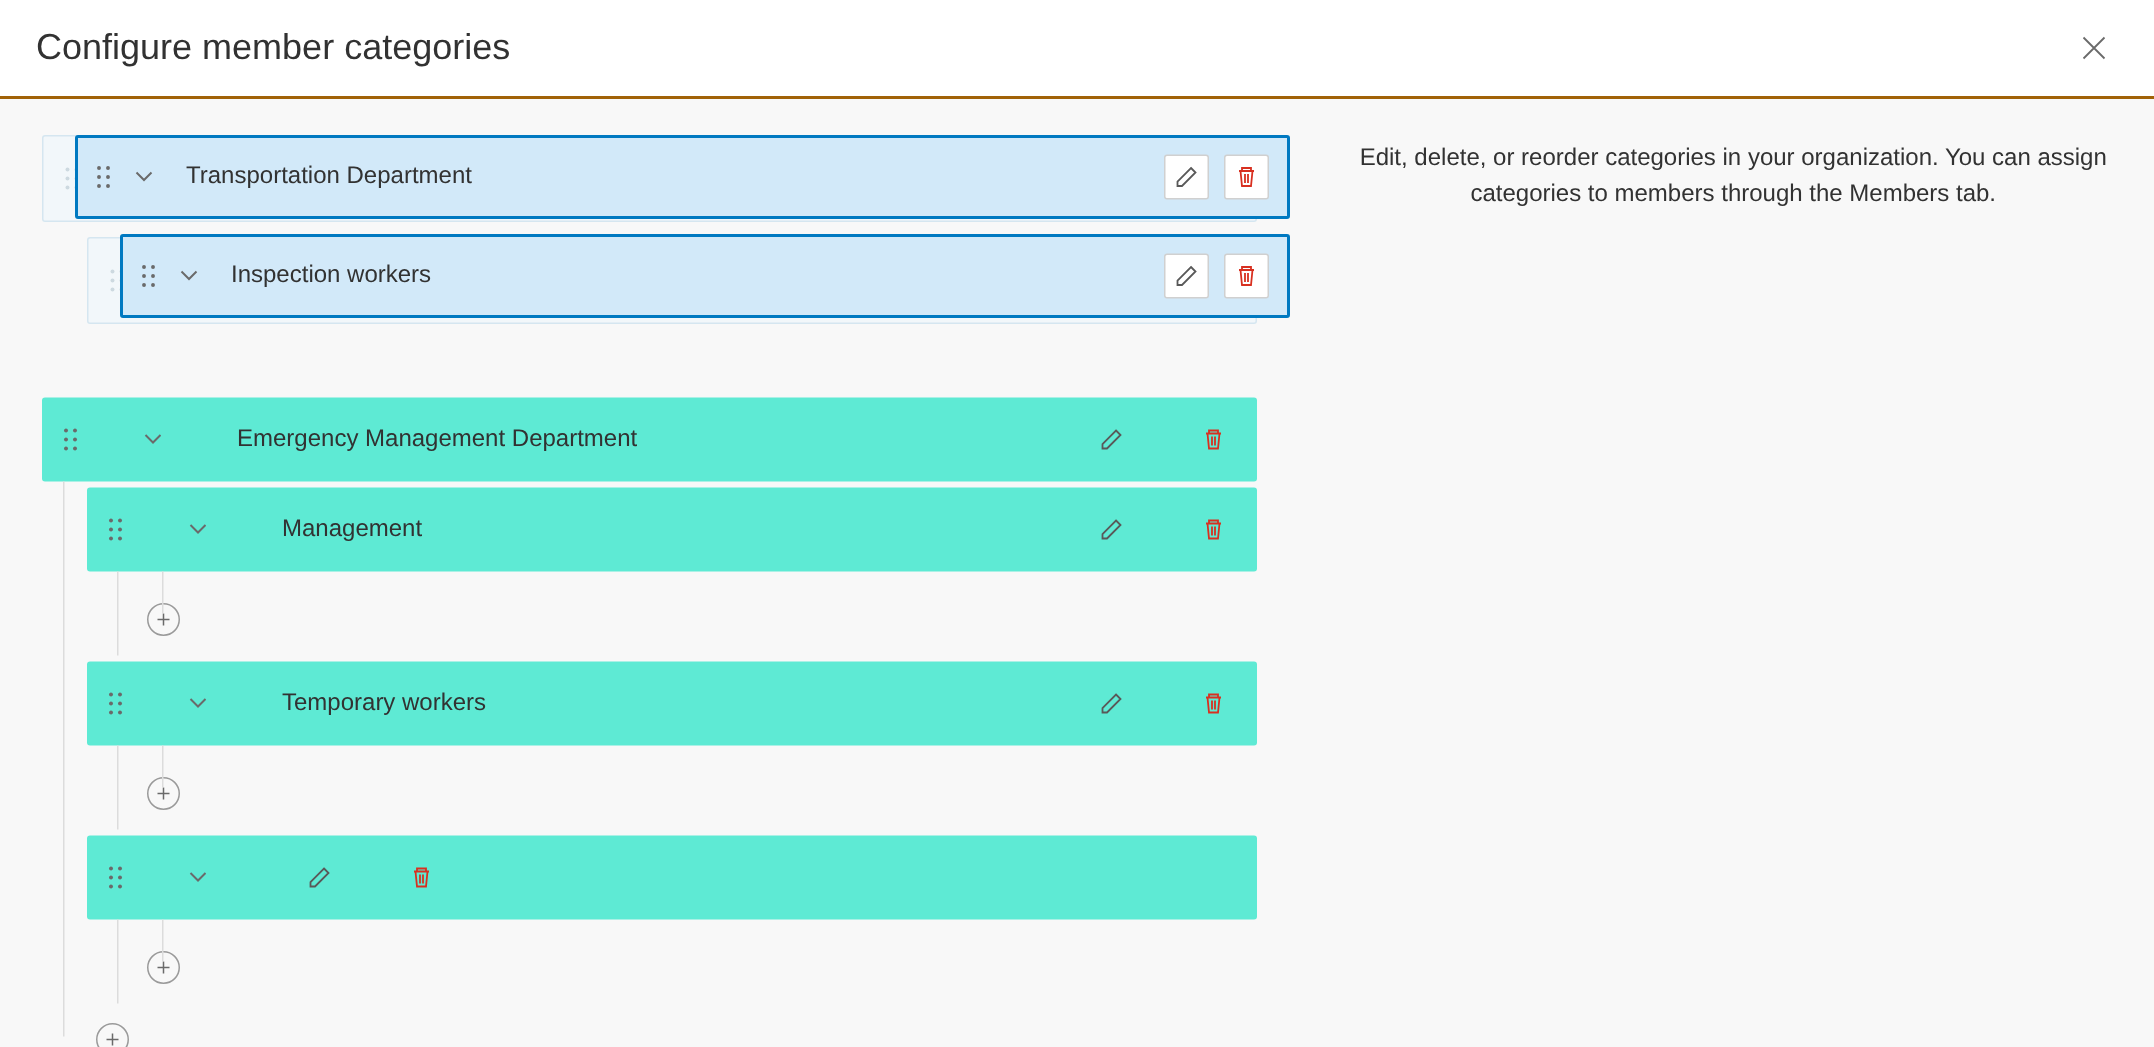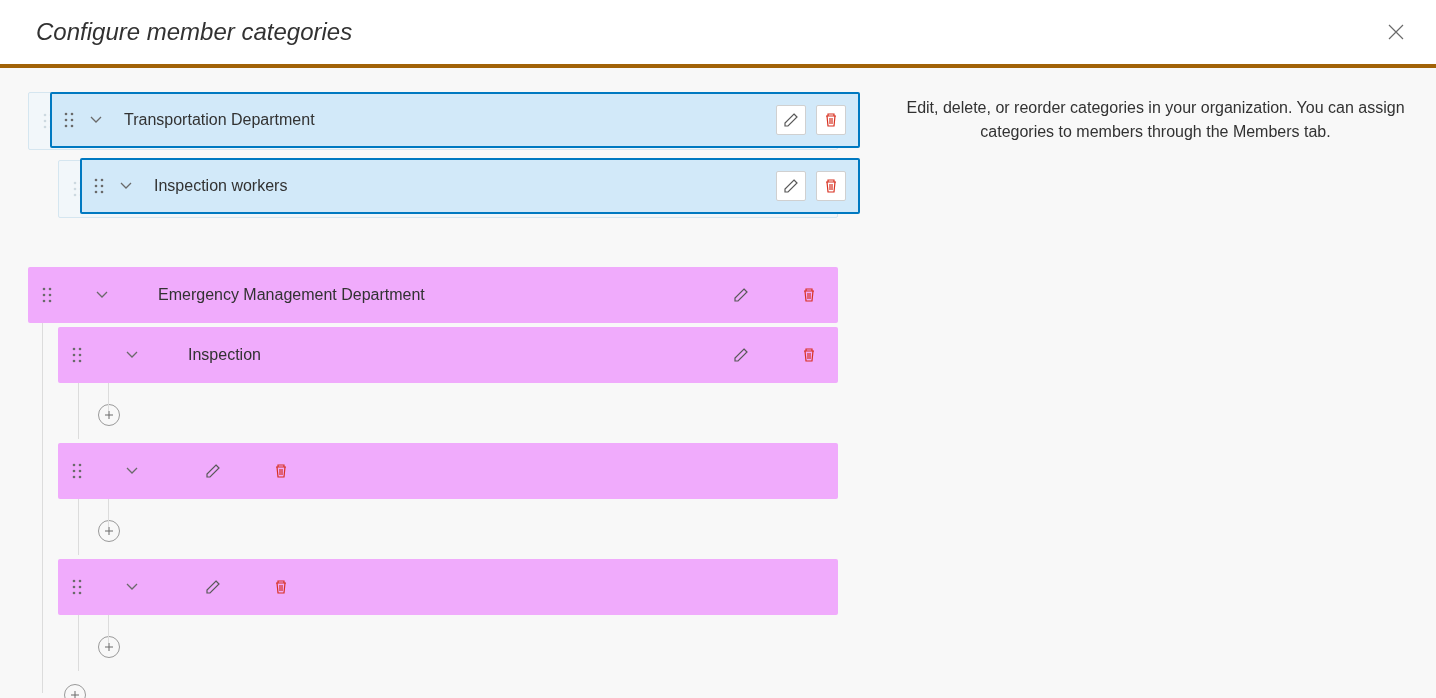--- a/index.html
+++ b/index.html
@@ -11,23 +11,22 @@
   }
   .page {
     width: 1436px;
     background: #fff;
   }
   
   .header {
     display: flex;
     align-items: center;
     justify-content: space-between;
-    padding: 18px 28px 18px 36px;
-    border-bottom: 4px solid #a16207;
-    font-style: italic;
+    padding: 18px 28px 18px 24px;
+    border-bottom: 2px solid #a16207;
   }
   .header h1 {
     font-size: 24px;
     font-weight: 400;
     margin: 0;
     color: #323232;
   }
   .close-btn {
     width: 24px;
     height: 24px;
@@ -99,21 +98,21 @@
   }
   .drag-row.child {
     position: absolute;
     left: 52px;
     right: -22px;
     top: 66px;
     height: 56px;
   }
   
   .row {
-    background: #f0abfc;
+    background: #5eead4;
     height: 56px;
     border-radius: 2px;
     display: flex;
     align-items: center;
     padding: 0 14px;
     margin-bottom: 4px;
     gap: 28px;
   }
   .indent-1 { margin-left: 30px; }
   
@@ -339,21 +338,21 @@
                     <circle cx="8" cy="8" r="1.3" fill="#6a6a6a"></circle>
                     <circle cx="2" cy="14" r="1.3" fill="#6a6a6a"></circle>
                     <circle cx="8" cy="14" r="1.3" fill="#6a6a6a"></circle>
                   </svg>
               </span>
               <span class="chevron">
                 <svg width="12" height="8" viewBox="0 0 12 8">
                     <path d="M1 1 L6 6 L11 1" stroke="#6a6a6a" stroke-width="1.3" fill="none"></path>
                   </svg>
               </span>
-              <span class="row-label">Inspection</span>
+              <span class="row-label">Management</span>
               <span class="action-btn edit">
                 <svg width="16" height="16" viewBox="0 0 16 16">
                     <path d="M11 2l3 3-9 9H2v-3l9-9z" fill="none" stroke="currentColor" stroke-width="1.2"></path>
                   </svg>
               </span>
               <span class="action-btn delete">
                 <svg width="16" height="16" viewBox="0 0 16 16">
                     <path d="M3 4h10M5 4V2h6v2M4 4l1 10h6l1-10M7 6v6M9 6v6" fill="none" stroke="currentColor" stroke-width="1.2"></path>
                   </svg>
               </span>
@@ -379,20 +378,21 @@
                     <circle cx="8" cy="8" r="1.3" fill="#6a6a6a"></circle>
                     <circle cx="2" cy="14" r="1.3" fill="#6a6a6a"></circle>
                     <circle cx="8" cy="14" r="1.3" fill="#6a6a6a"></circle>
                   </svg>
               </span>
               <span class="chevron">
                 <svg width="12" height="8" viewBox="0 0 12 8">
                     <path d="M1 1 L6 6 L11 1" stroke="#6a6a6a" stroke-width="1.3" fill="none"></path>
                   </svg>
               </span>
+              <span class="row-label">Temporary workers</span>
               <span class="action-btn edit">
                 <svg width="16" height="16" viewBox="0 0 16 16">
                     <path d="M11 2l3 3-9 9H2v-3l9-9z" fill="none" stroke="currentColor" stroke-width="1.2"></path>
                   </svg>
               </span>
               <span class="action-btn delete">
                 <svg width="16" height="16" viewBox="0 0 16 16">
                     <path d="M3 4h10M5 4V2h6v2M4 4l1 10h6l1-10M7 6v6M9 6v6" fill="none" stroke="currentColor" stroke-width="1.2"></path>
                   </svg>
               </span>

